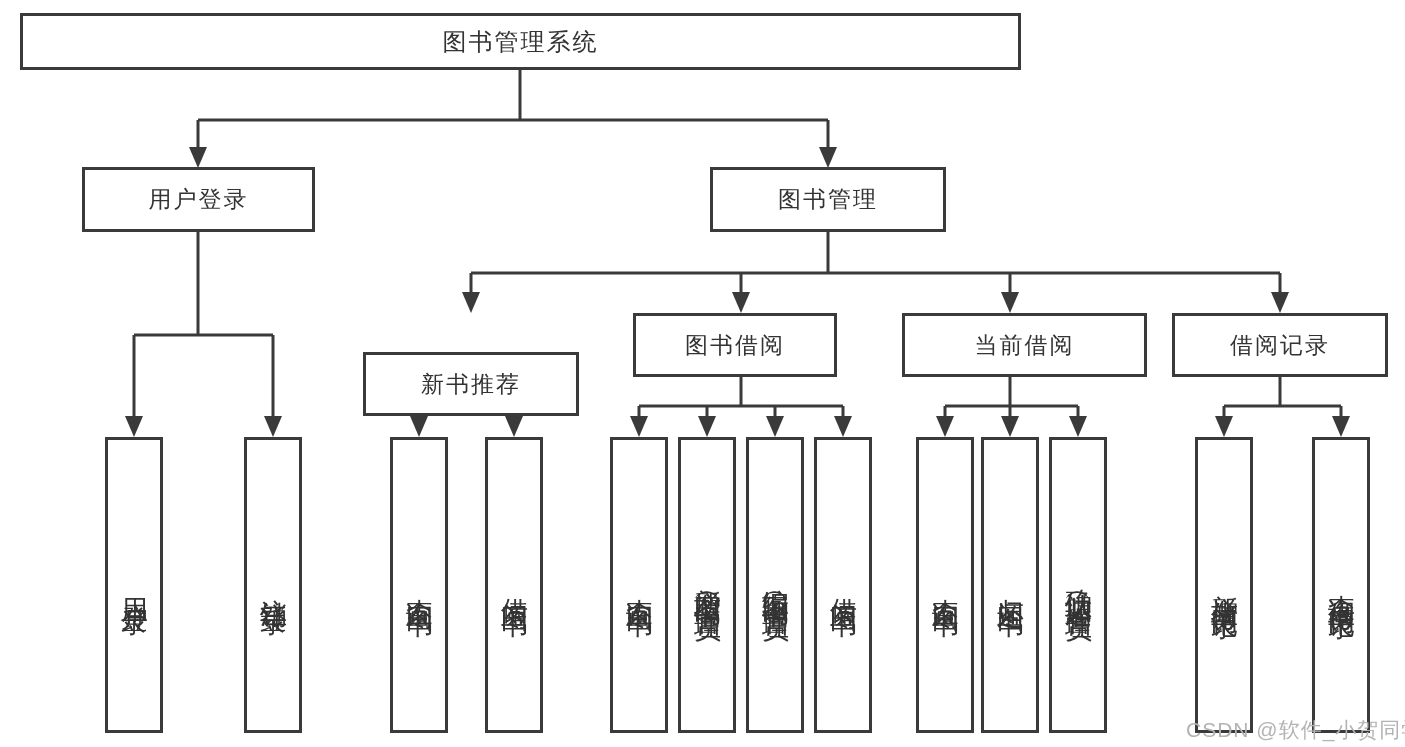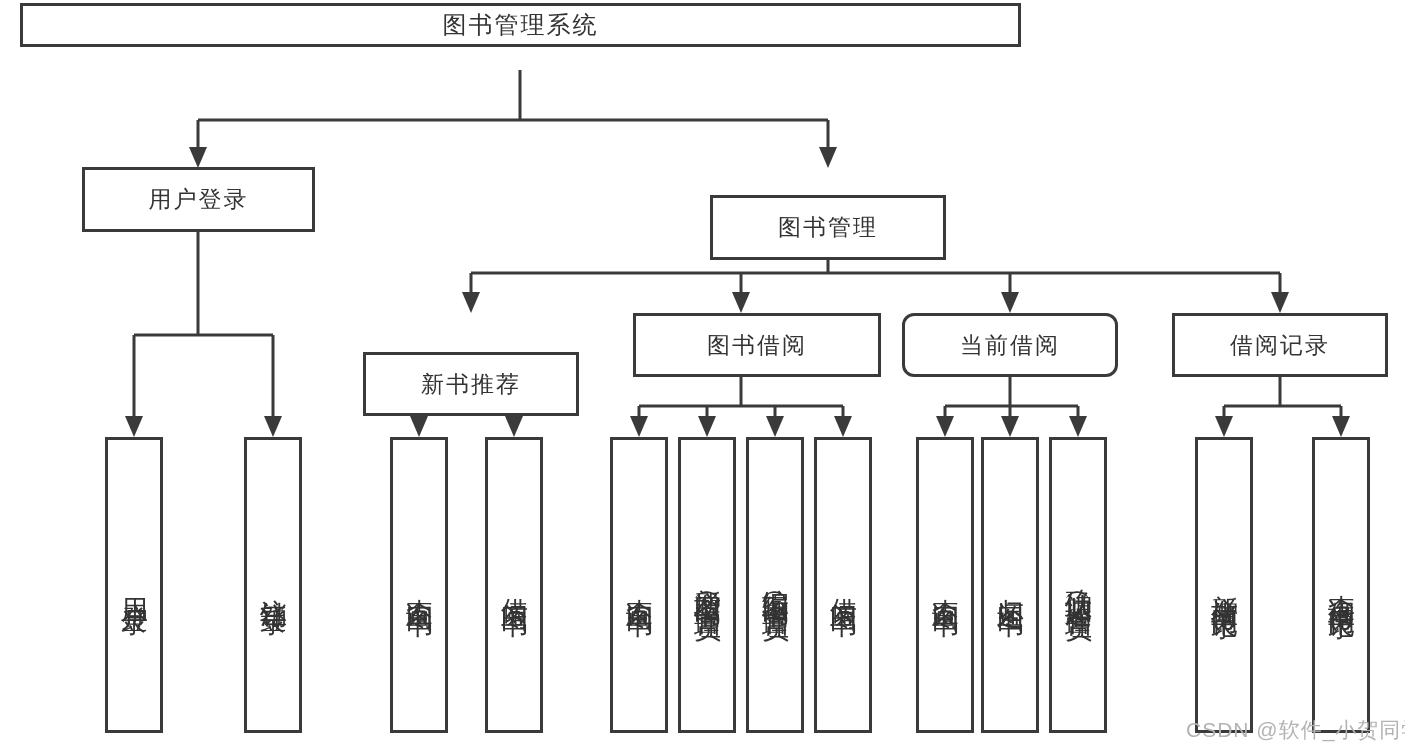--- a/index.html
+++ b/index.html
@@ -90,28 +90,28 @@
     <polygon points="698,416 716,416 707,437" fill="#3a3a3a"></polygon>
     <polygon points="766,416 784,416 775,437" fill="#3a3a3a"></polygon>
     <polygon points="834,416 852,416 843,437" fill="#3a3a3a"></polygon>
     <polygon points="936,416 954,416 945,437" fill="#3a3a3a"></polygon>
     <polygon points="1001,416 1019,416 1010,437" fill="#3a3a3a"></polygon>
     <polygon points="1069,416 1087,416 1078,437" fill="#3a3a3a"></polygon>
     <polygon points="1215,416 1233,416 1224,437" fill="#3a3a3a"></polygon>
     <polygon points="1332,416 1350,416 1341,437" fill="#3a3a3a"></polygon>
   </svg>
 
-  <div class="node node-root" style="left:20px; top:3px; width:1001px; height:44px;">图书管理系统</div>
+  <div class="node node-root" style="left:20px; top:13px; width:1001px; height:57px;">图书管理系统</div>
 
   <div class="node node-h" style="left:82px; top:167px; width:233px; height:65px;">用户登录</div>
-  <div class="node node-h" style="left:710px; top:167px; width:236px; height:65px;margin-top:28px;">图书管理</div>
+  <div class="node node-h" style="left:710px; top:167px; width:236px; height:65px;">图书管理</div>
 
   <div class="node node-h" style="left:363px; top:313px; width:216px; height:64px;margin-top:39px;">新书推荐</div>
-  <div class="node node-h" style="left:633px; top:313px; width:248px; height:64px;">图书借阅</div>
-  <div class="node node-h" style="left:902px; top:313px; width:216px; height:64px;border-radius:12px;">当前借阅</div>
+  <div class="node node-h" style="left:633px; top:313px; width:204px; height:64px;">图书借阅</div>
+  <div class="node node-h" style="left:902px; top:313px; width:245px; height:64px;">当前借阅</div>
   <div class="node node-h" style="left:1172px; top:313px; width:216px; height:64px;text-align:center;">借阅记录</div>
 
   <div class="node node-v" style="left:105px; top:437px; width:58px; height:296px;">用户登录</div>
   <div class="node node-v" style="left:244px; top:437px; width:58px; height:296px;">注销登录</div>
 
   <div class="node node-v" style="left:390px; top:437px; width:58px; height:296px;">查询图书</div>
   <div class="node node-v" style="left:485px; top:437px; width:58px; height:296px;">借阅图书</div>
 
   <div class="node node-v" style="left:610px; top:437px; width:58px; height:296px;">查询图书</div>
   <div class="node node-v" style="left:678px; top:437px; width:58px; height:296px;">新增图书（管理员）</div>

